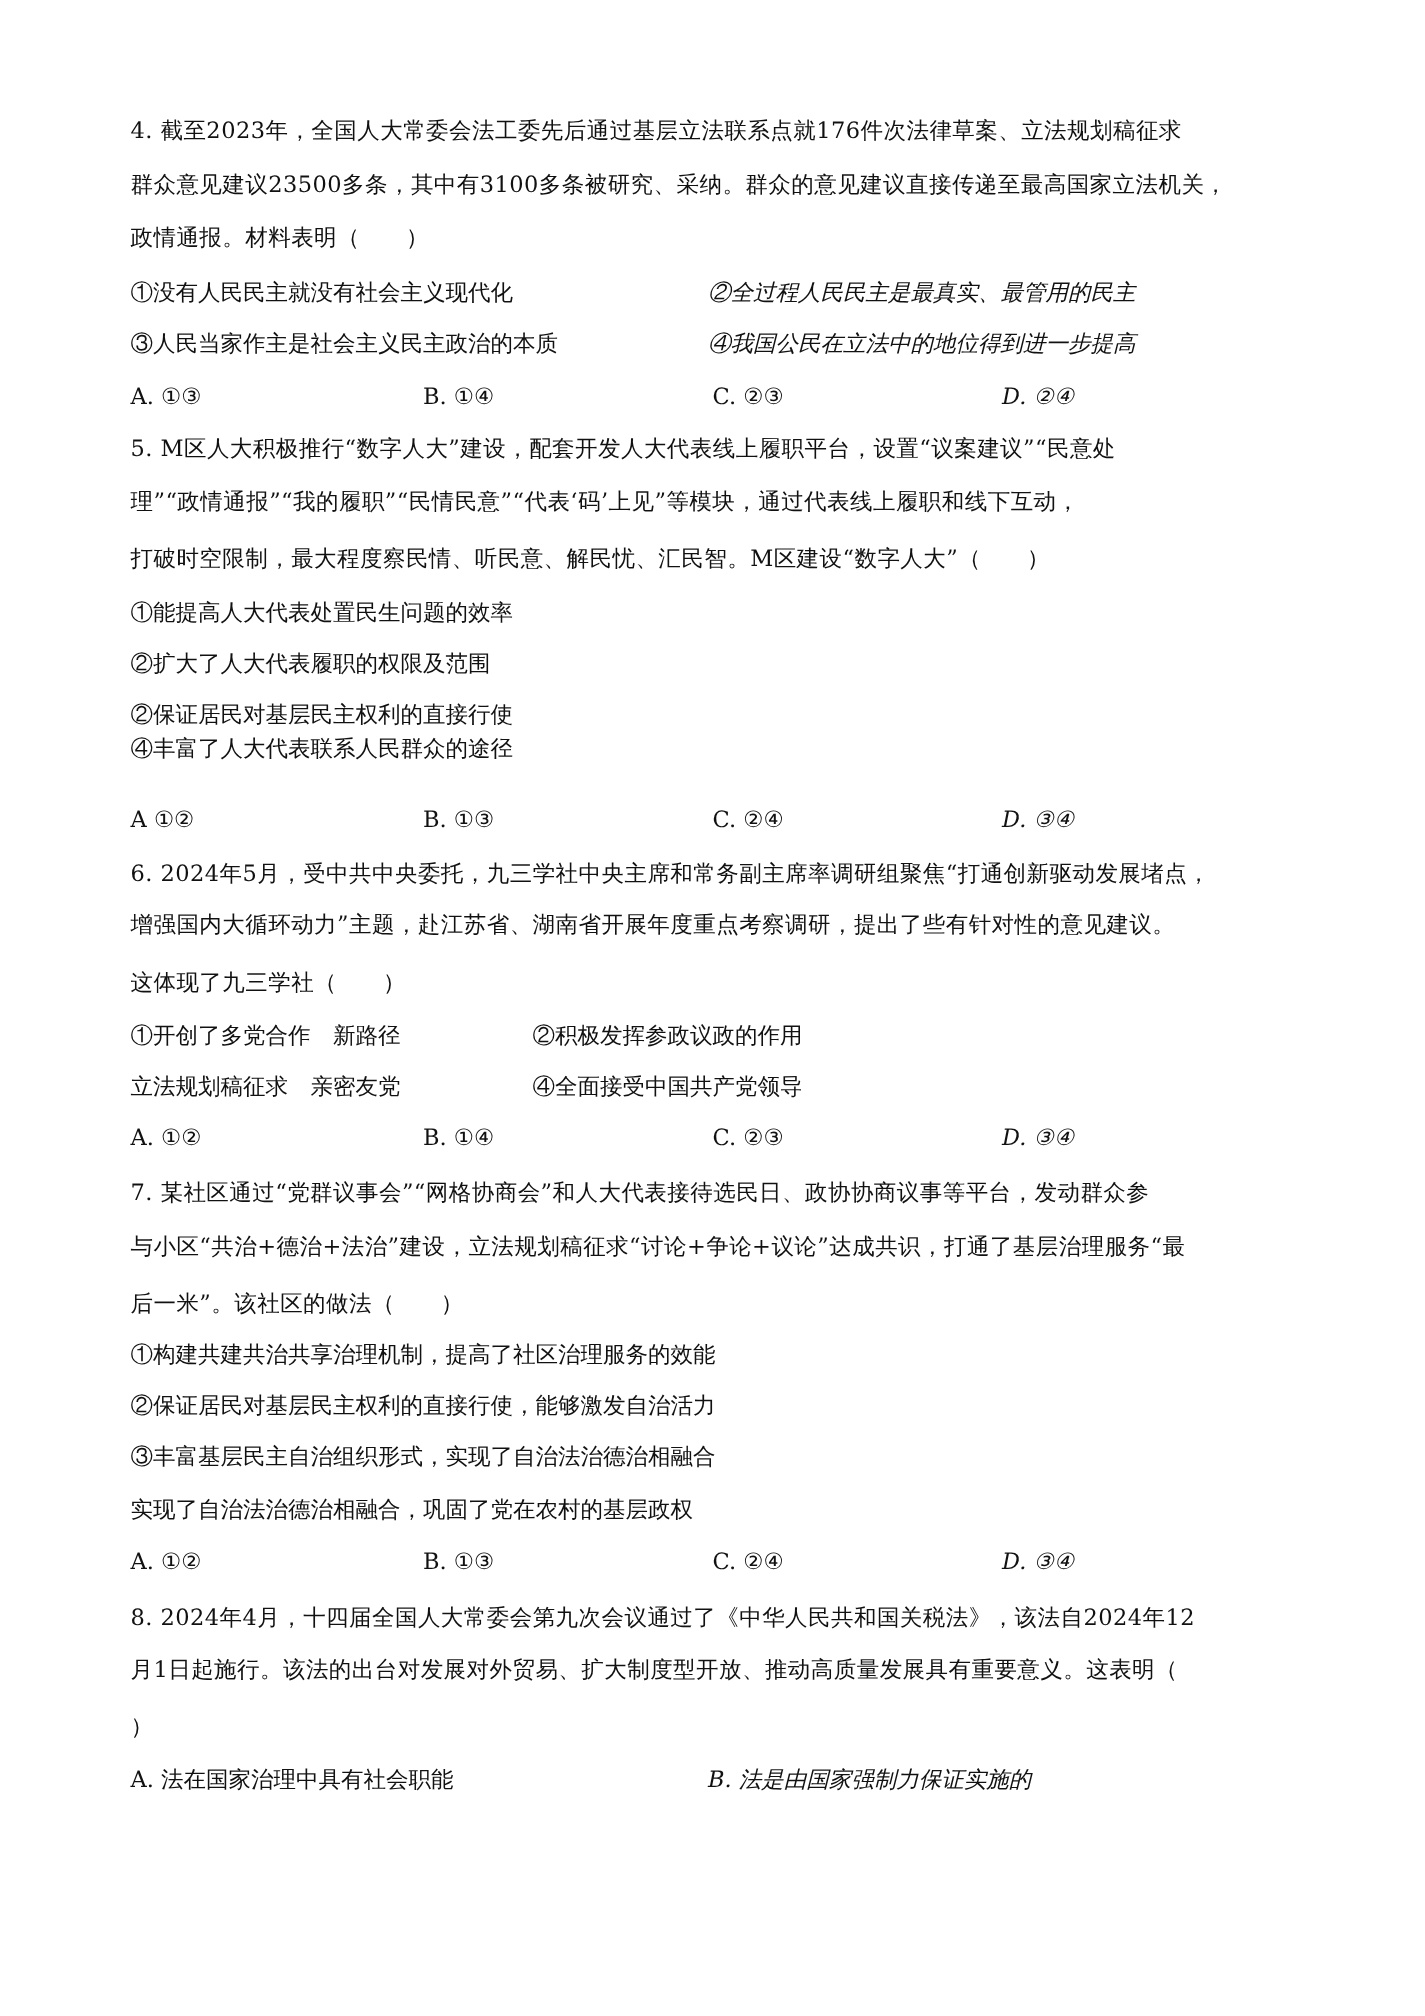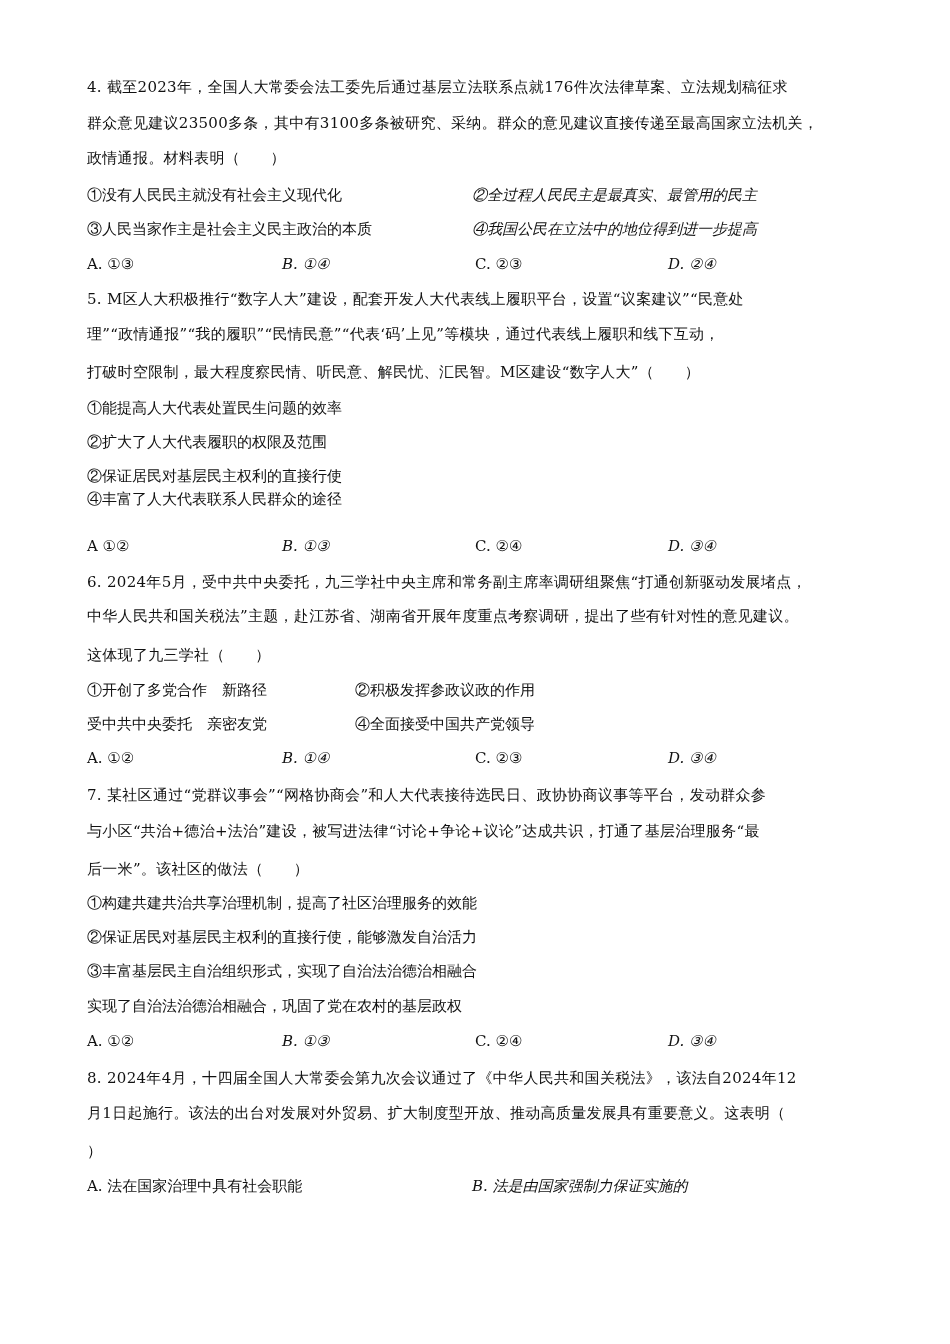--- a/index.html
+++ b/index.html
@@ -1,20 +1,20 @@
 <!DOCTYPE html>
 <html><head>
 <meta charset="utf-8">
 <style>
   html, body { margin:0; padding:0; background:#ffffff; }
   body { width:950px; height:1344px; position:relative; overflow:hidden;
          font-family:"DejaVu Serif","Liberation Serif",serif; color:#111; }
   .line { position:absolute; left:87px; font-size:15px; line-height:20px; white-space:nowrap; letter-spacing:0.3px; }
   .opt { position:absolute; font-size:15px; line-height:20px; white-space:nowrap; }
-  .c1 { left:87px; } .c2 { left:282px;font-style:italic; } .c3 { left:475px; } .c4 { left:668px;font-style:italic; }
+  .c1 { left:87px; } .c2 { left:282px; } .c3 { left:475px; } .c4 { left:668px;font-style:italic; }
   .half2 { left:472px;font-style:italic; }
   .q6col2 { left:355px; }
 </style>
 </head>
 <body>
 
 <div>
   <div class="line" style="top:77px">4. 截至2023年，全国人大常委会法工委先后通过基层立法联系点就176件次法律草案、立法规划稿征求</div>
   <div class="line" style="top:113px">群众意见建议23500多条，其中有3100多条被研究、采纳。群众的意见建议直接传递至最高国家立法机关，</div>
   <div class="line" style="top:148px">政情通报。材料表明（　　）</div>
@@ -37,35 +37,35 @@
   <div class="opt c1" style="top:466px">②保证居民对基层民主权利的直接行使</div>
   <div class="opt c1" style="top:489px">④丰富了人大代表联系人民群众的途径</div>
   <div class="opt c1" style="top:536px">A  ①②</div>
   <div class="opt c2" style="top:536px">B. ①③</div>
   <div class="opt c3" style="top:536px">C. ②④</div>
   <div class="opt c4" style="top:536px">D. ③④</div>
 </div>
 
 <div>
   <div class="line" style="top:572px">6. 2024年5月，受中共中央委托，九三学社中央主席和常务副主席率调研组聚焦“打通创新驱动发展堵点，</div>
-  <div class="line" style="top:606px">中华人民共和国关税法”主题，赴江苏省、湖南省开展年度重点考察调研，提出了些有针对性的意见建议。</div>
+  <div class="line" style="top:606px">增强国内大循环动力”主题，赴江苏省、湖南省开展年度重点考察调研，提出了些有针对性的意见建议。</div>
   <div class="line" style="top:645px">这体现了九三学社（　　）</div>
   <div class="opt c1" style="top:680px">①开创了多党合作　新路径</div>
   <div class="opt q6col2" style="top:680px">②积极发挥参政议政的作用</div>
-  <div class="opt c1" style="top:714px">受中共中央委托　亲密友党</div>
+  <div class="opt c1" style="top:714px">立法规划稿征求　亲密友党</div>
   <div class="opt q6col2" style="top:714px">④全面接受中国共产党领导</div>
   <div class="opt c1" style="top:748px">A. ①②</div>
   <div class="opt c2" style="top:748px">B. ①④</div>
   <div class="opt c3" style="top:748px">C. ②③</div>
   <div class="opt c4" style="top:748px">D. ③④</div>
 </div>
 
 <div>
   <div class="line" style="top:785px">7. 某社区通过“党群议事会”“网格协商会”和人大代表接待选民日、政协协商议事等平台，发动群众参</div>
-  <div class="line" style="top:821px">与小区“共治+德治+法治”建设，被写进法律“讨论+争论+议论”达成共识，打通了基层治理服务“最</div>
+  <div class="line" style="top:821px">与小区“共治+德治+法治”建设，立法规划稿征求“讨论+争论+议论”达成共识，打通了基层治理服务“最</div>
   <div class="line" style="top:859px">后一米”。该社区的做法（　　）</div>
   <div class="opt c1" style="top:893px">①构建共建共治共享治理机制，提高了社区治理服务的效能</div>
   <div class="opt c1" style="top:927px">②保证居民对基层民主权利的直接行使，能够激发自治活力</div>
   <div class="opt c1" style="top:961px">③丰富基层民主自治组织形式，实现了自治法治德治相融合</div>
   <div class="opt c1" style="top:996px">实现了自治法治德治相融合，巩固了党在农村的基层政权</div>
   <div class="opt c1" style="top:1031px">A. ①②</div>
   <div class="opt c2" style="top:1031px">B. ①③</div>
   <div class="opt c3" style="top:1031px">C. ②④</div>
   <div class="opt c4" style="top:1031px">D. ③④</div>
 </div>

